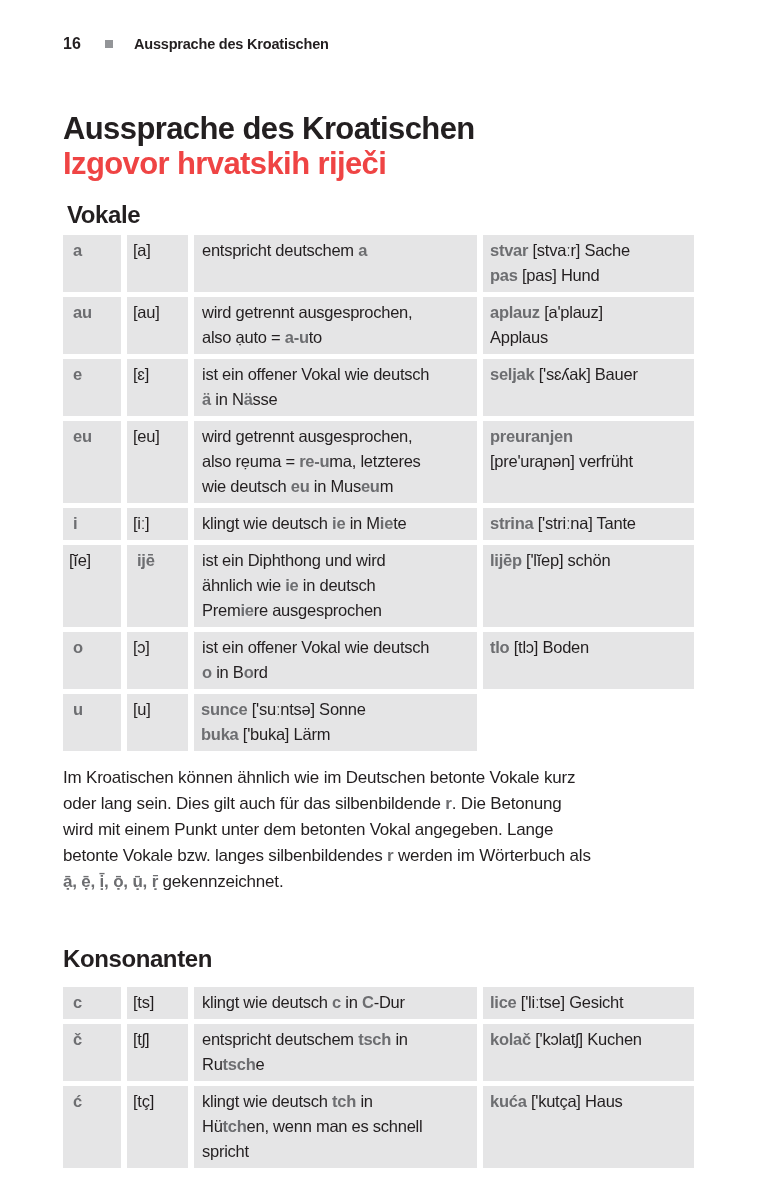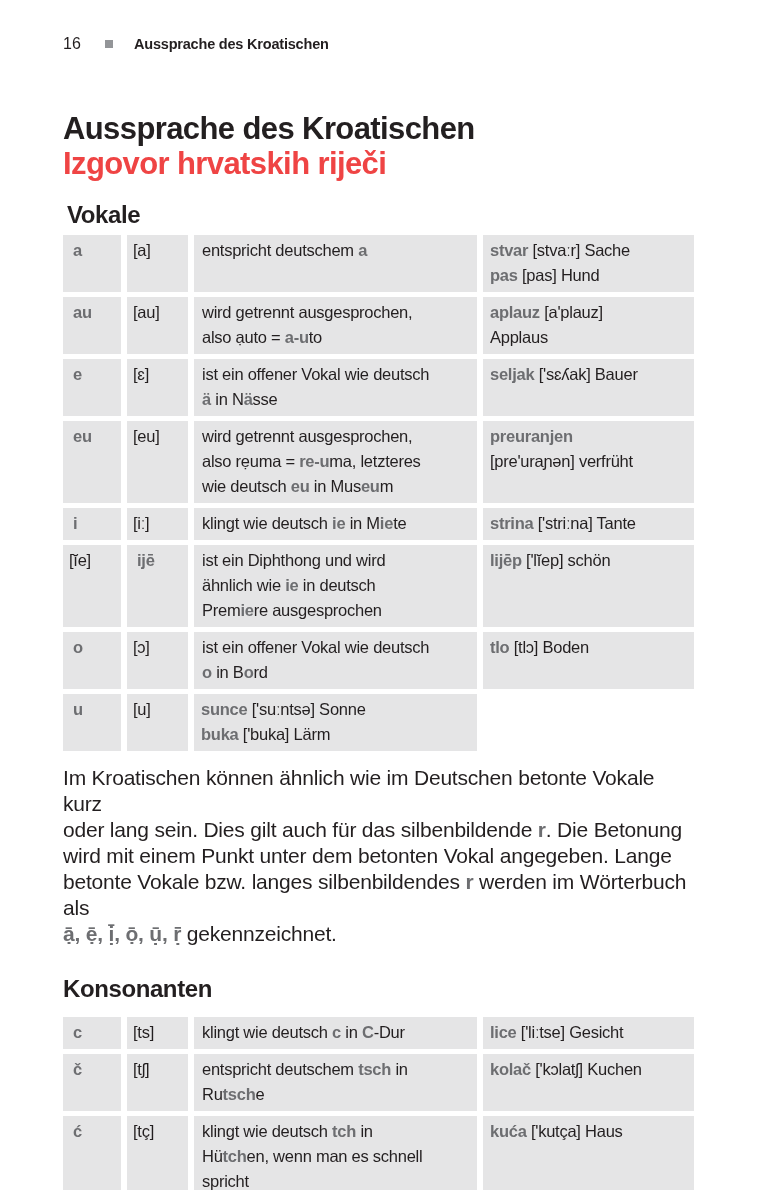--- a/index.html
+++ b/index.html
@@ -5,45 +5,45 @@
   html,body{margin:0;padding:0;background:#ffffff;}
   body{
     width:757px;height:1190px;overflow:hidden;
     font-family:"Liberation Sans",sans-serif;
     color:#231f20;
     -webkit-font-smoothing:antialiased;
   }
   .page{padding:34px 62px 0 63px;}
 
   .running-head{display:flex;align-items:center;height:20px;}
-  .running-head .page-num{font-size:16px;font-weight:400;width:42px;}
+  .running-head .page-num{font-size:16px;font-weight:700;width:42px;}
   .running-head .bullet{width:8px;height:8px;background:#939598;margin-right:21px;flex:0 0 auto;}
   .running-head .running-title{font-size:14.5px;font-weight:700;letter-spacing:-0.2px;}
 
   h1.title{margin:57px 0 0;font-size:31px;line-height:35px;font-weight:700;letter-spacing:-0.6px;}
   .subtitle{font-size:31px;line-height:35px;font-weight:700;letter-spacing:-0.6px;color:#ef4444;}
 
   h2.section{font-size:24px;font-weight:700;letter-spacing:-0.4px;line-height:27px;margin:0;}
   h2.vokale{margin:20px 4px 7px;}
-  h2.konsonanten{margin:28px 0 15px;}
+  h2.konsonanten{margin:50px 0 15px;}
 
   .ptable{display:grid;grid-template-columns:58px 61px 283px 211px;gap:5px 6px;}
   .cell{
     background:#e5e5e6;
     font-size:16.5px;line-height:25px;letter-spacing:-0.25px;
     padding:3px 8px 4px 8px;
     white-space:pre-wrap;
   }
   .cell.c-letter{padding-left:10px;color:#6d6e71;font-weight:700;}
   .cell.c-ipa{padding-left:6px;}
   .cell.c-desc{}
   .cell.c-ex{padding-left:7px;}
   .hl{color:#6d6e71;font-weight:700;}
 
-  p.note{font-size:21px;line-height:26px;letter-spacing:-0.2px;margin:14px 0 0;white-space:pre-wrap;}
+  p.note{font-size:17px;line-height:26px;letter-spacing:-0.2px;margin:14px 0 0;white-space:pre-wrap;}
 </style>
 </head>
 <body>
 
 <div class="page">
 
   <div class="running-head">
     <span class="page-num">16</span>
     <span class="bullet"></span>
     <span class="running-title">Aussprache des Kroatischen</span>

